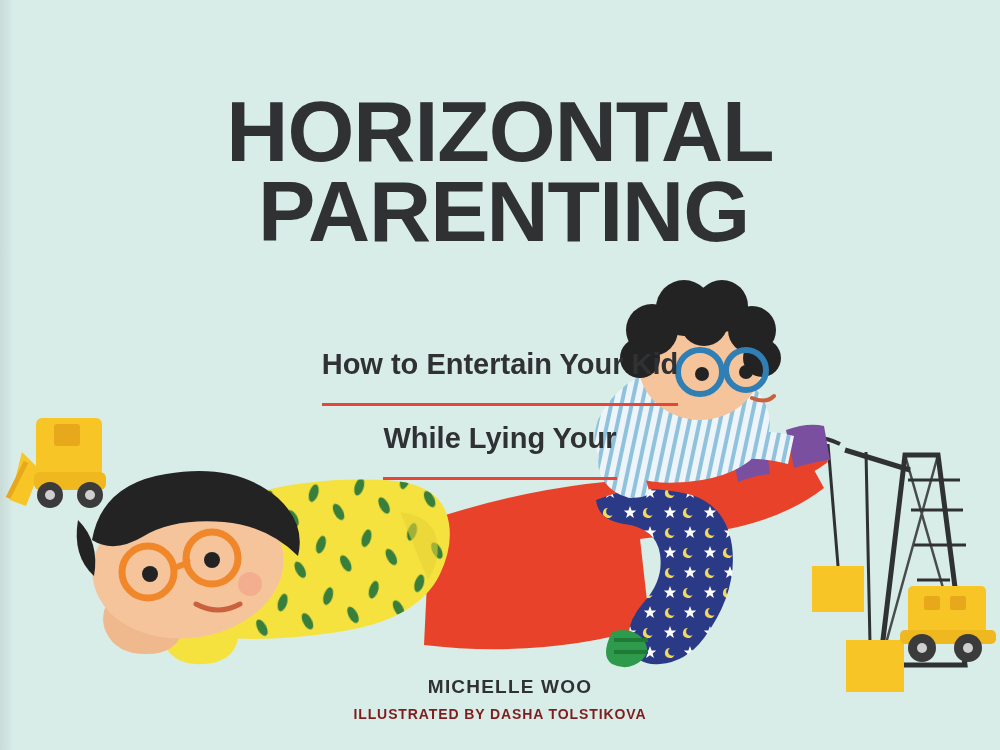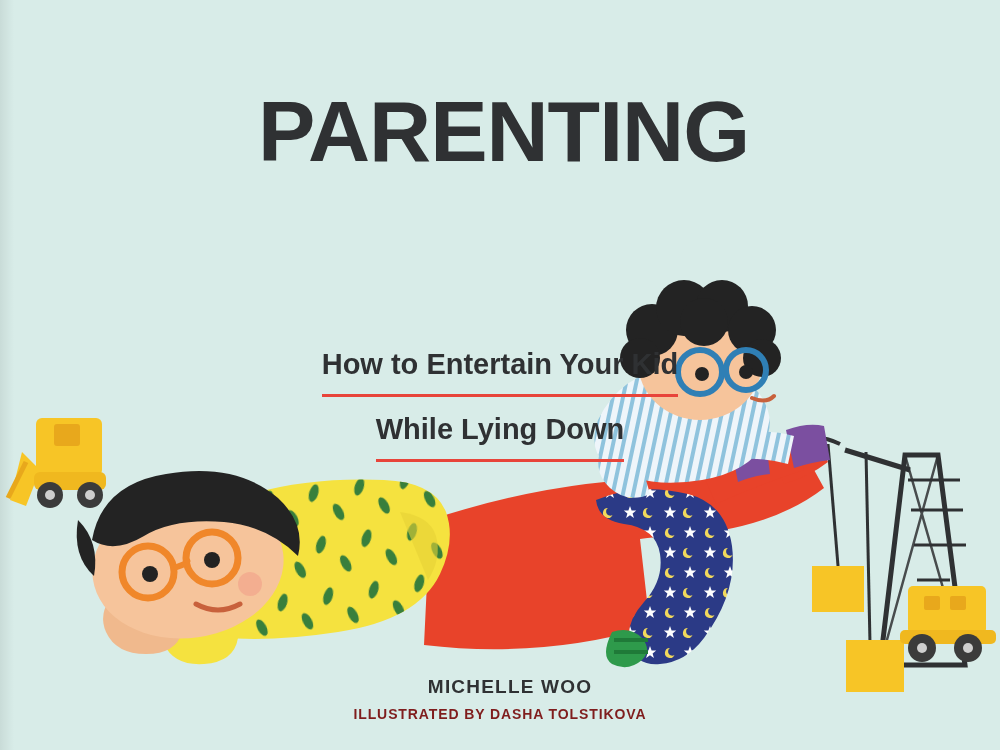--- a/index.html
+++ b/index.html
@@ -48,21 +48,21 @@
     width: 100%;
     text-align: center;
     z-index: 5;
   }
   .subtitle-line {
     display: inline-block;
     font-size: 29px;
     font-weight: bold;
     color: #2f3133;
     border-bottom: 3px solid #e8443a;
-    padding-bottom: 13px;
+    padding-bottom: 22px;
     margin-bottom: 16px;
     letter-spacing: 0px;
   }
   .credits {
     position: absolute;
     bottom: 28px;
     left: 0;
     width: 100%;
     text-align: center;
     z-index: 6;
@@ -209,26 +209,27 @@
       <circle cx="700" cy="372" r="22" fill="none" stroke="#2f7fb5" stroke-width="6"></circle>
       <circle cx="746" cy="370" r="20" fill="none" stroke="#2f7fb5" stroke-width="6"></circle>
       <path d="M722 372 h4" stroke="#2f7fb5" stroke-width="6"></path>
       <circle cx="702" cy="374" r="7" fill="#232323"></circle>
       <circle cx="746" cy="372" r="7" fill="#232323"></circle>
       <path d="M752 398 q14 6 22 -2" stroke="#c8613c" stroke-width="4" fill="none" stroke-linecap="round"></path>
     </g>
   </svg>
 
   <div class="title-block">
+    <div class="title-line l1">HORIZONTAL</div>
     <div class="title-line l2">PARENTING</div>
   </div>
 
   <div class="subtitle-block">
     <div><span class="subtitle-line">How to Entertain Your Kid</span></div>
-    <div><span class="subtitle-line">While Lying Down</span></div>
+    <div><span class="subtitle-line">While Lying Your</span></div>
   </div>
 
   <div class="credits">
     <div class="author">MICHELLE WOO</div>
     <div class="illustrator">ILLUSTRATED BY DASHA TOLSTIKOVA</div>
   </div>
 
 </div>
 
 </body></html>

